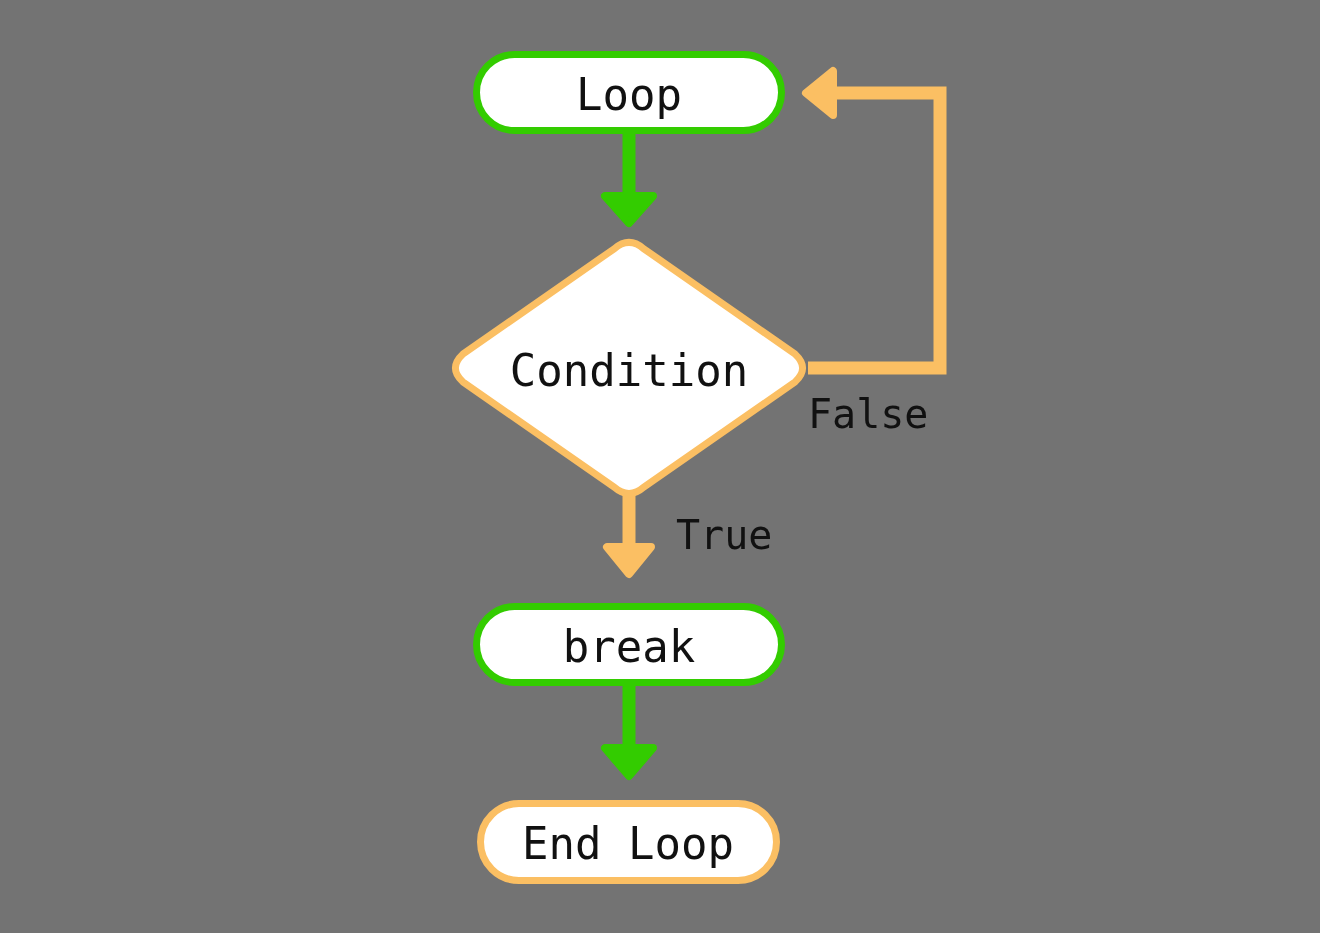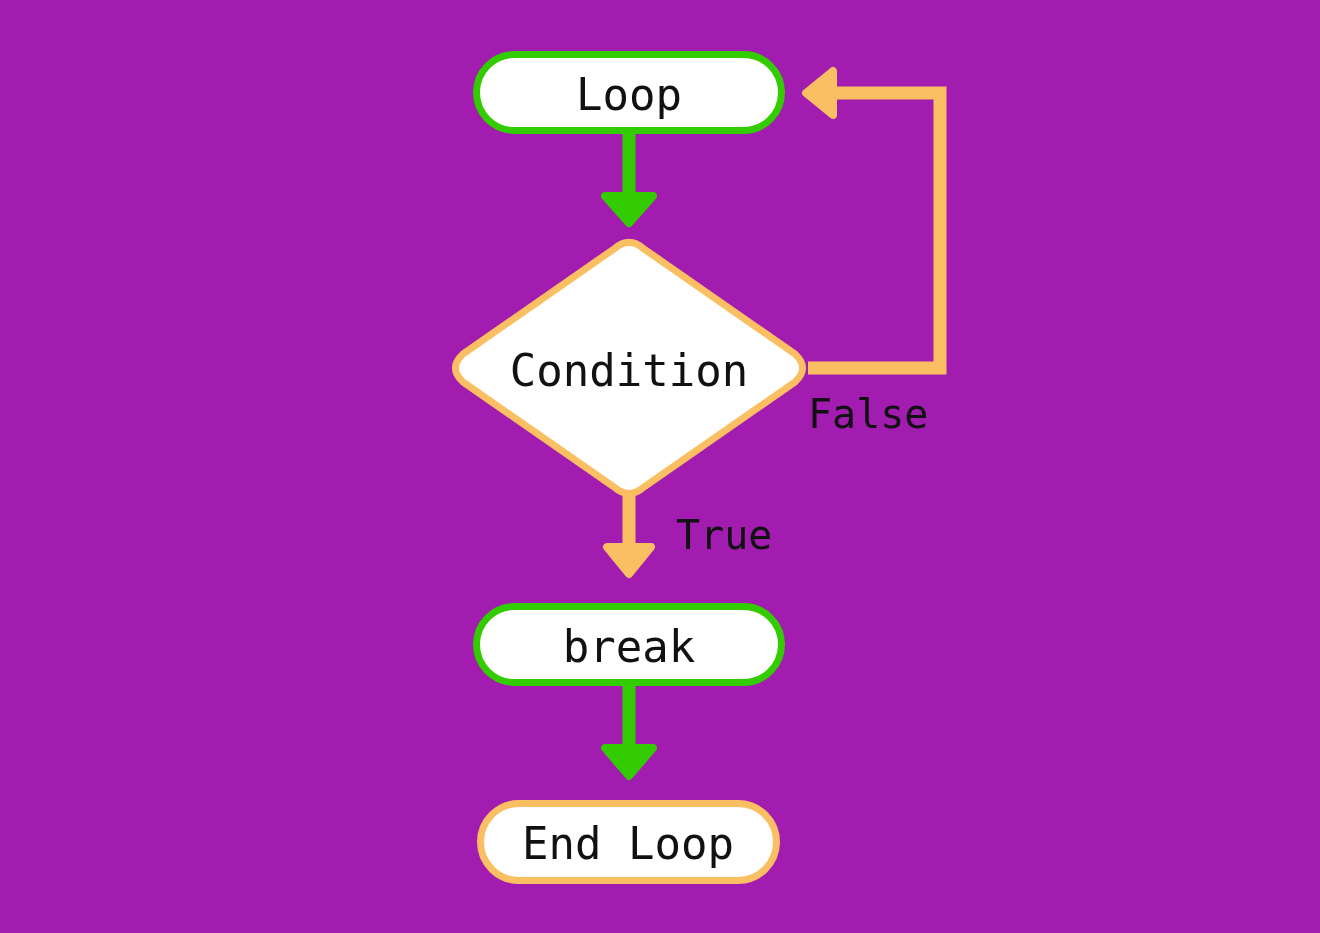--- a/index.html
+++ b/index.html
@@ -11,21 +11,21 @@
   body {
     width: 1320px;
     height: 933px;
     font-family: "DejaVu Sans Mono", "Liberation Mono", monospace;
     overflow: hidden;
   }
   #flowchart-root {
     position: relative;
     width: 1320px;
     height: 933px;
-    background: #a21caf;
+    background: #737373;
   }
   #flow-svg {
     position: absolute;
     top: 0;
     left: 0;
     width: 1320px;
     height: 933px;
     display: block;
   }
   .node-label {

